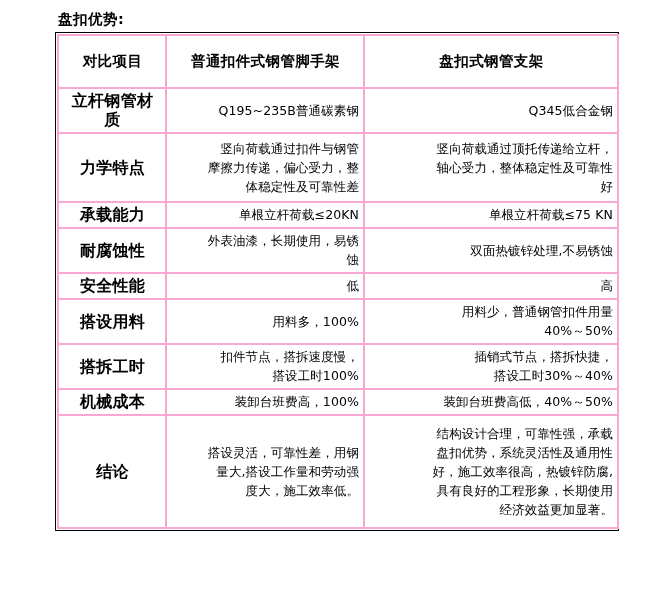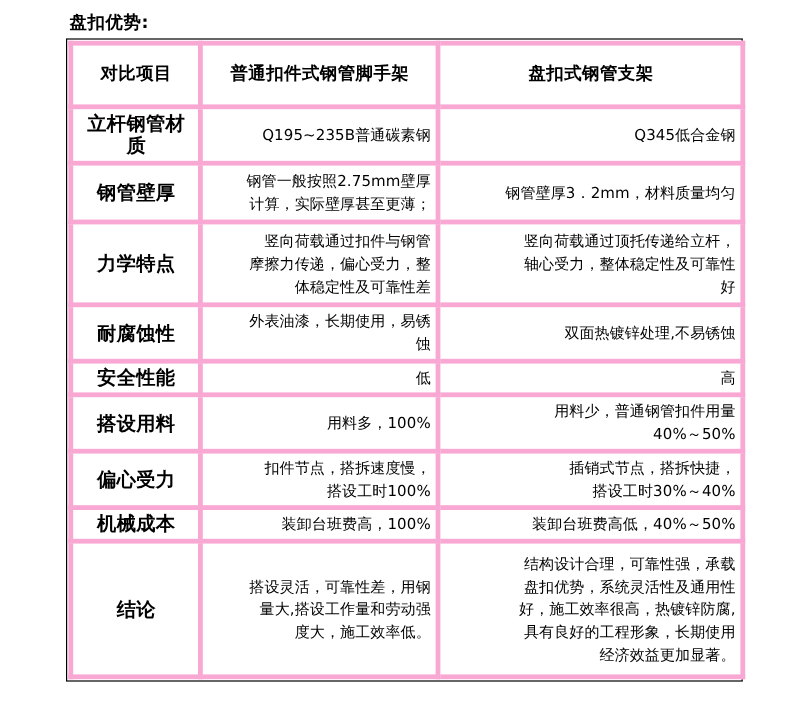--- a/index.html
+++ b/index.html
@@ -43,21 +43,21 @@
   table.cmp {
     border-collapse: collapse;
     width: 100%;
     table-layout: fixed;
     background: #ffffff;
   }
   table.cmp col.c1 { width: 108px; }
   table.cmp col.c2 { width: 198px; }
   table.cmp col.c3 { width: 254px; }
   table.cmp td {
-    border: 4px solid #f9a8d4;
+    border: 2px solid #f9a8d4;
     vertical-align: middle;
     color: #000000;
     padding: 2px 4px 3px 5px;
     box-sizing: border-box;
   }
   td.item {
     text-align: center;
     font-weight: bold;
     font-size: 16px;
     line-height: 19px;
@@ -117,45 +117,44 @@
         <tr class="r-material">
           <td class="item">立杆钢管材质</td>
           <td class="val">
             <span class="cellline">Q195~235B普通碳素钢</span>
           </td>
           <td class="val">
             <span class="cellline">Q345低合金钢</span>
           </td>
         </tr>
 
-        <tr class="r-wall">
-          <td class="item">钢管壁厚</td>
-          <td class="val">
-            <span class="cellline">钢管一般按照2.75mm壁厚</span>
-            <span class="cellline">计算，实际壁厚甚至更薄；</span>
-          </td>
-          <td class="val">
-            <span class="cellline">钢管壁厚3．2mm，材料质量均匀</span>
-          </td>
-        </tr>
 
         <tr class="r-mech">
           <td class="item">力学特点</td>
           <td class="val">
             <span class="cellline">竖向荷载通过扣件与钢管</span>
             <span class="cellline">摩擦力传递，偏心受力，整</span>
             <span class="cellline">体稳定性及可靠性差</span>
           </td>
           <td class="val">
             <span class="cellline">竖向荷载通过顶托传递给立杆，</span>
             <span class="cellline">轴心受力，整体稳定性及可靠性</span>
             <span class="cellline">好</span>
           </td>
         </tr>
 
+        <tr class="r-cap">
+          <td class="item">承载能力</td>
+          <td class="val">
+            <span class="cellline">单根立杆荷载≤20KN</span>
+          </td>
+          <td class="val">
+            <span class="cellline">单根立杆荷载≤75 KN</span>
+          </td>
+        </tr>
 
         <tr class="r-corr">
           <td class="item">耐腐蚀性</td>
           <td class="val">
             <span class="cellline">外表油漆，长期使用，易锈</span>
             <span class="cellline">蚀</span>
           </td>
           <td class="val">
             <span class="cellline">双面热镀锌处理,不易锈蚀</span>
           </td>
@@ -176,21 +175,21 @@
           <td class="val">
             <span class="cellline">用料多，100%</span>
           </td>
           <td class="val">
             <span class="cellline">用料少，普通钢管扣件用量</span>
             <span class="cellline">40%～50%</span>
           </td>
         </tr>
 
         <tr class="r-time">
-          <td class="item">偏心受力</td>
+          <td class="item">搭拆工时</td>
           <td class="val">
             <span class="cellline">扣件节点，搭拆速度慢，</span>
             <span class="cellline">搭设工时100%</span>
           </td>
           <td class="val">
             <span class="cellline">插销式节点，搭拆快捷，</span>
             <span class="cellline">搭设工时30%～40%</span>
           </td>
         </tr>
 

